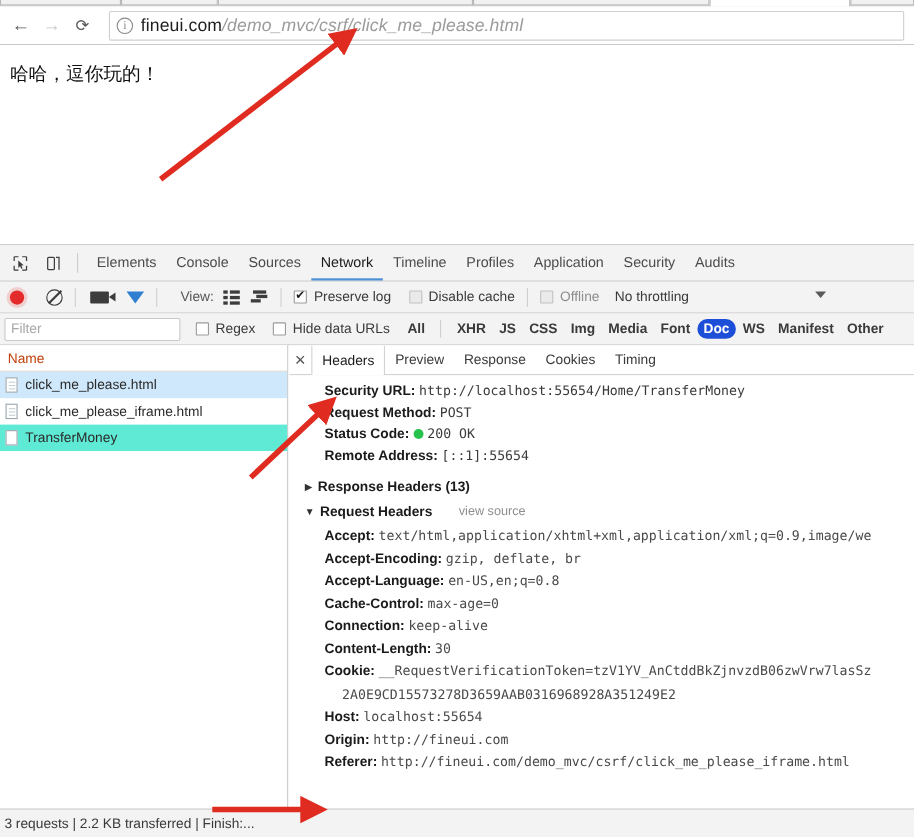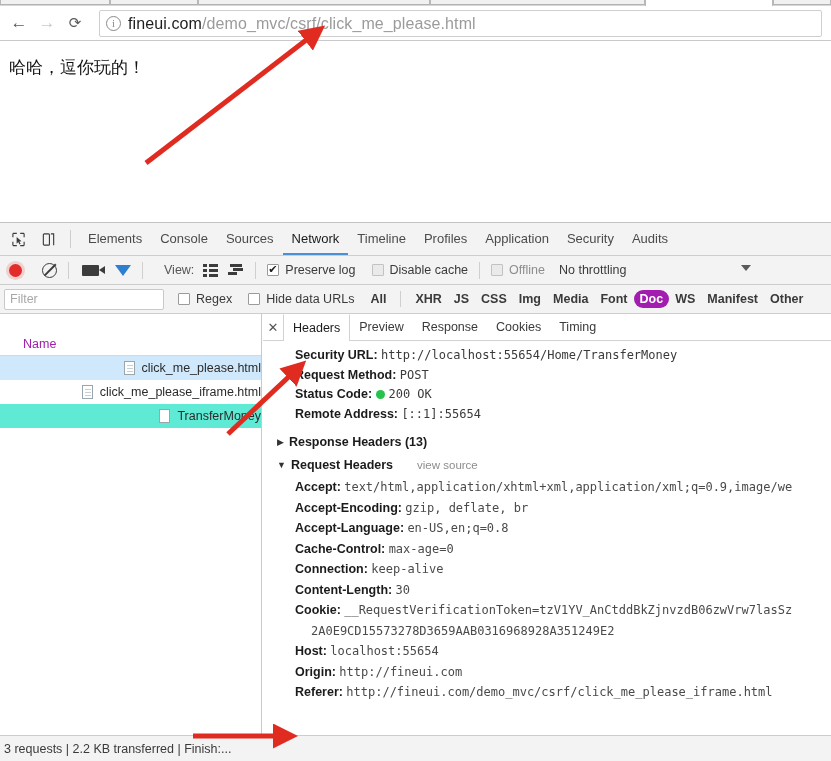--- a/index.html
+++ b/index.html
@@ -31,21 +31,21 @@
     border:1px solid #cfcfcf; border-radius:2px; background:#fff;
     display:flex; align-items:center; padding-left:6px;
   }
   #site-info-icon {
     width:15px; height:15px; border:1.2px solid #8a8a8a; border-radius:50%;
     color:#8a8a8a; font-size:11px; line-height:13px; text-align:center; font-family:"Liberation Serif",serif;
     flex:0 0 auto; margin-right:7px;
   }
   #omnibox-url { font-size:16px; letter-spacing:0.1px; white-space:nowrap; }
   #omnibox-url .host { color:#1d1d1d; }
-  #omnibox-url .path { color:#9b9b9b; }
+  #omnibox-url .path { color:#9b9b9b;font-style:italic; }
 
   #chrome-divider { position:absolute; left:0; top:40px; width:831px; height:1px; background:#c9c9c9; }
 
   
   #page-viewport { position:absolute; left:0; top:41px; width:831px; height:181px; background:#fff; overflow:hidden; }
   #page-text { position:absolute; left:9px; top:15px; font-size:17px; color:#111; font-family:"DejaVu Sans", sans-serif; }
 
   
   #devtools { position:absolute; left:0; top:222px; width:831px; height:539px; background:#fff; border-top:1px solid #c2c2c2; }
 
@@ -76,29 +76,29 @@
   .cb-label { font-size:12.5px; color:#3a3a3a; margin-left:6px; }
   .cb-label.dim { color:#8d8d8d; }
   .cbwrap { display:flex; align-items:center; margin-left:10px; }
   #throttle-label { margin-left:14px; font-size:12.5px; color:#3a3a3a; }
   #throttle-caret { position:absolute; left:741px; top:9px; width:0; height:0; border-left:5px solid transparent; border-right:5px solid transparent; border-top:6px solid #5a5a5a; }
 
   #dt-filterbar { position:absolute; left:0; top:62px; width:831px; height:29px; background:#f3f3f3; border-bottom:1px solid #cdcdcd; display:flex; align-items:center; }
   #filter-input { margin-left:4px; width:160px; height:21px; border:1px solid #c9c9c9; border-radius:2px; background:#fff; font-size:12.5px; color:#333; padding:0 5px; font-family:"Liberation Sans", sans-serif; }
   #filter-input::placeholder { color:#a8a8a8; }
   .ftype { font-size:12.5px; color:#3a3a3a; padding:2px 6px; border-radius:9px; white-space:nowrap;font-weight:bold; }
-  .ftype.selected { background:#a21caf; color:#fff; }
+  .ftype.selected { background:#1d4ed8; color:#fff; }
   #ftype-sep { width:1px; height:16px; background:#cfcfcf; margin:0 8px; }
 
   
   #dt-body { position:absolute; left:0; top:91px; width:831px; bottom:26px; }
 
   #requests-pane { position:absolute; left:0; top:0; width:262px; height:100%; background:#fff; border-right:1px solid #c9c9c9; }
-  #requests-header { height:24px; border-bottom:1px solid #d8d8d8; display:flex; align-items:center; padding-left:23px; font-size:12.5px; color:#a21caf; background:#fff;margin-top:18px; }
-  .req-row { height:24px; display:flex; align-items:center; padding-left:22px; font-size:12.5px; color:#2b2b2b;justify-content:flex-end; }
+  #requests-header { height:24px; border-bottom:1px solid #d8d8d8; display:flex; align-items:center; padding-left:7px; font-size:12.5px; color:#c2410c; background:#fff; }
+  .req-row { height:24px; display:flex; align-items:center; padding-left:5px; font-size:12.5px; color:#2b2b2b; }
   .req-row.selected-blue { background:#cfe8fb; }
   .req-row.selected-grey { background:#5eead4; }
   .file-icon { width:11px; height:14px; border:1px solid #9aa6ad; background:#fff; margin-right:7px; flex:0 0 auto; position:relative; }
   .file-icon.lined:before { content:""; position:absolute; left:2px; top:3px; width:6px; height:1px; background:#c6cfd4; box-shadow:0 3px 0 #c6cfd4, 0 6px 0 #c6cfd4; }
 
   #details-pane { position:absolute; left:263px; top:0; right:0; height:100%; background:#fff; overflow:hidden; }
   #details-tabbar { height:27px; border-bottom:1px solid #d2d2d2; display:flex; align-items:center; background:#fff; }
   #details-close-icon { width:20px; text-align:center; font-size:13px; color:#555; }
   .dtab { padding:0 9px; height:26px; line-height:26px; font-size:12.5px; color:#3a3a3a; }
   .dtab.active { background:#fff; border-left:1px solid #d2d2d2; border-right:1px solid #d2d2d2; border-top:1px solid #fff; color:#1a1a1a; height:27px; line-height:27px; margin-bottom:-1px; }

